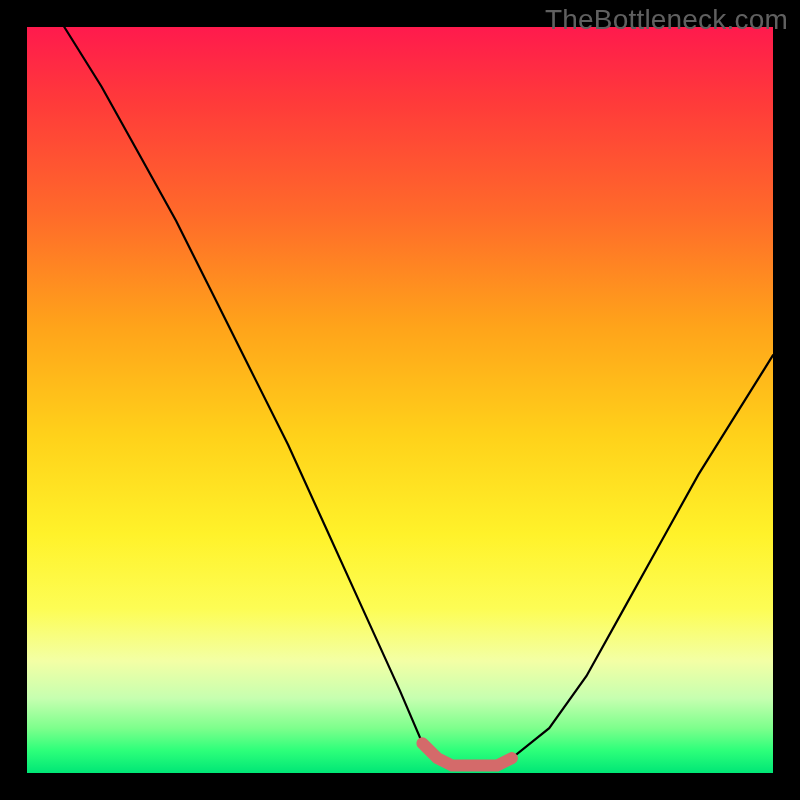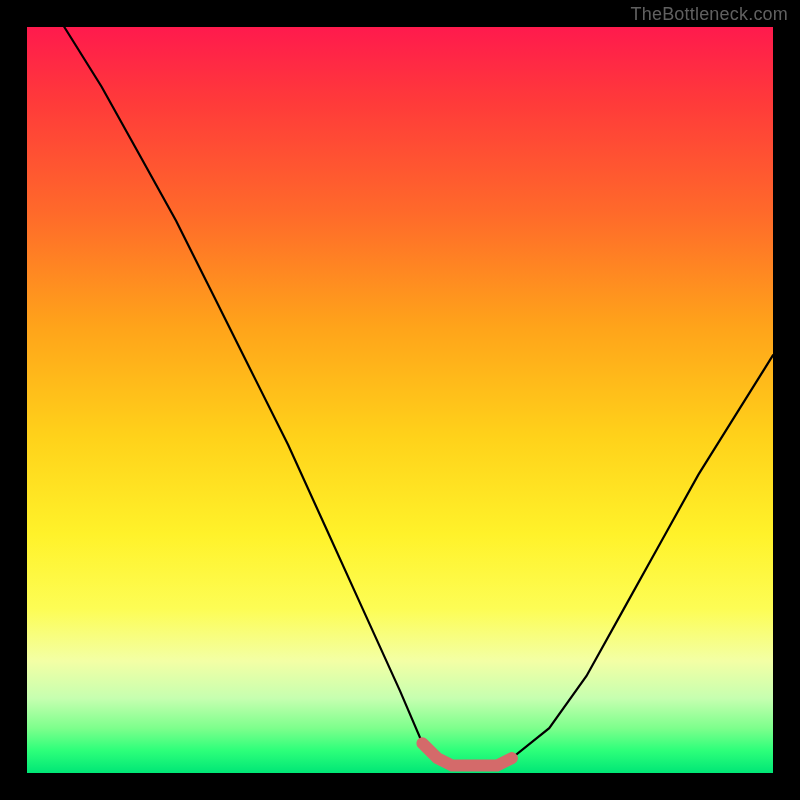--- a/index.html
+++ b/index.html
@@ -38,21 +38,21 @@
       #7dff8c 94%,
       #2dff7a 97%,
       #00e676 100%
     );
   }
   .watermark {
     position: absolute;
     top: 4px;
     right: 12px;
     color: #606060;
-    font-size: 18px;
+    font-size: 28px;
     font-weight: 500;
     letter-spacing: 0.2px;
     user-select: none;
   }
   svg.curve {
     position: absolute;
     left: 0;
     top: 0;
     width: 746px;
     height: 746px;

